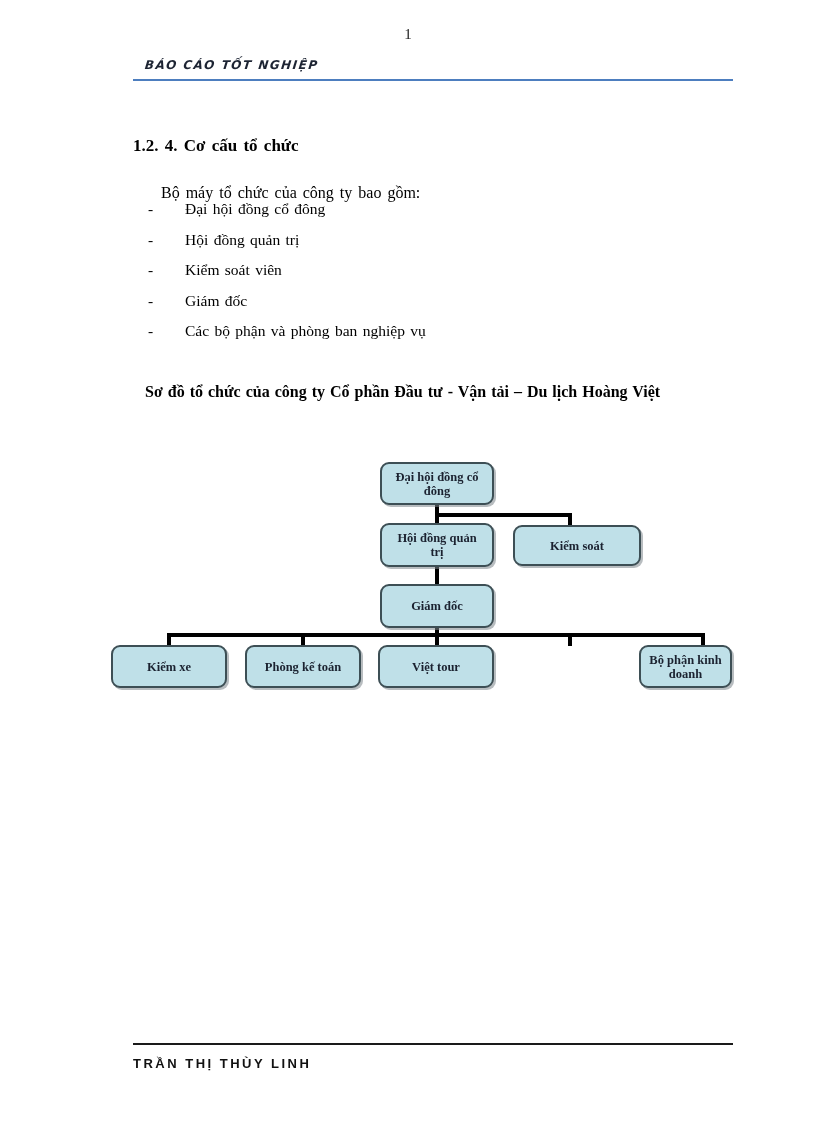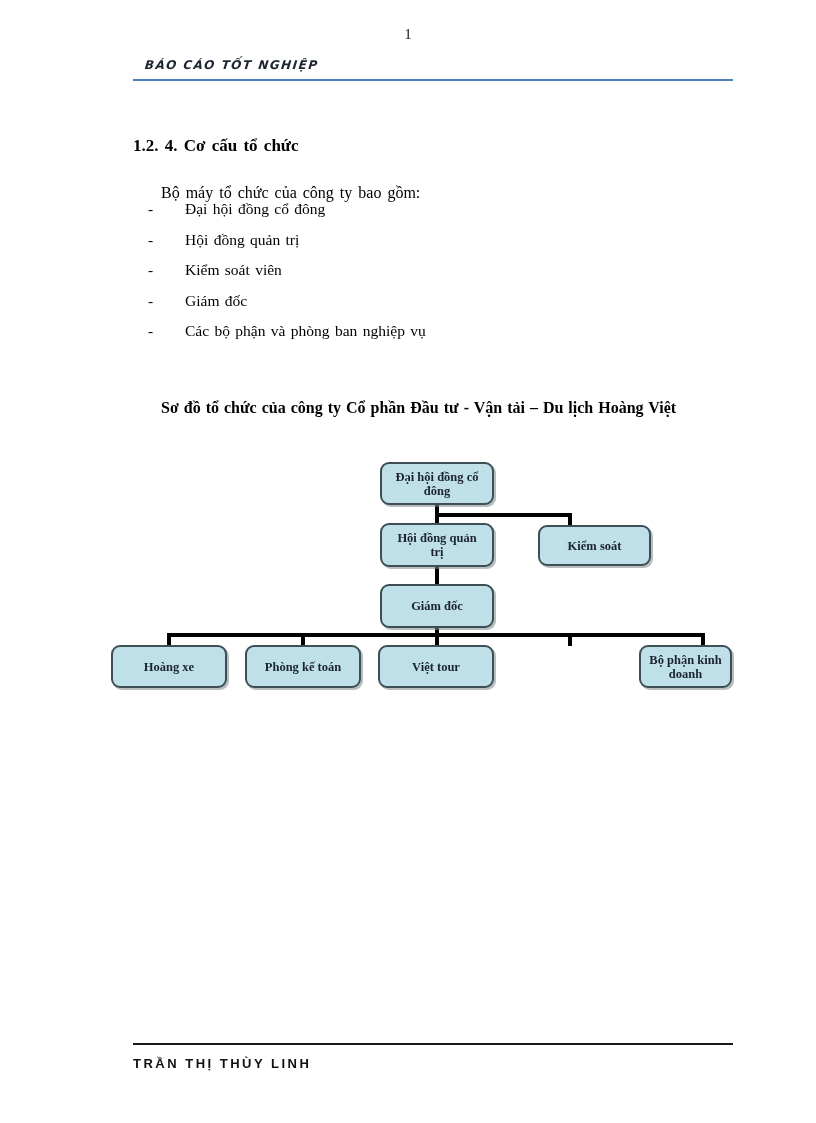--- a/index.html
+++ b/index.html
@@ -44,21 +44,21 @@
     position:absolute;top:168px;left:145px;margin:16px;
     font-size:16px;word-spacing:2px;
   }
   .list{position:absolute;top:200px;left:148px;width:560px;}
   .list-item{
     display:flex;height:30.5px;align-items:flex-start;
     font-size:15.5px;word-spacing:1.5px;
   }
   .list-item .dash{width:37px;flex:0 0 37px;}
   .diagram-title{
-    position:absolute;top:383px;left:145px;margin:16px;
+    position:absolute;top:383px;left:145px;margin:0;
     font-size:16px;font-weight:bold;word-spacing:1px;
     white-space:nowrap;
   }
   .org-chart{position:absolute;top:0;left:0;width:816px;height:760px;}
   .node{
     position:absolute;
     box-sizing:border-box;
     background:var(--box-fill);
     border:2px solid var(--box-border);
     border-radius:9px;
@@ -66,21 +66,21 @@
     display:flex;align-items:center;justify-content:center;
     text-align:center;
     font-size:12.5px;font-weight:bold;line-height:14px;
     color:var(--box-ink);
     padding:2px 8px;
   }
   .conn{position:absolute;background:var(--connector);}
   
   .n-dhdcd{left:380px;top:462px;width:114px;height:43px;}
   .n-hdqt {left:380px;top:523px;width:114px;height:44px;}
-  .n-ks   {left:538px;top:525px;width:113px;height:41px;}
+  .n-ks   {left:513px;top:525px;width:128px;height:41px;}
   .n-gd   {left:380px;top:584px;width:114px;height:44px;}
   .n-px   {left:111px;top:645px;width:116px;height:43px;}
   .n-pkt  {left:245px;top:645px;width:116px;height:43px;}
   .n-pt   {left:378px;top:645px;width:116px;height:43px;}
   .n-it   {left:512px;top:645px;width:116px;height:43px;}
   .n-kd   {left:639px;top:645px;width:93px;height:43px;}
   
   .c-v1{left:435px;top:504px;width:4px;height:20px;}
   .c-h1{left:435px;top:513px;width:137px;height:4px;}
   .c-v2{left:568px;top:513px;width:4px;height:13px;}
@@ -153,21 +153,21 @@
     <div class="conn c-d1"></div>
     <div class="conn c-d2"></div>
     <div class="conn c-d3"></div>
     <div class="conn c-d4"></div>
     <div class="conn c-d5"></div>
 
     <div class="node n-dhdcd">Đại hội đồng cổ đông</div>
     <div class="node n-hdqt">Hội đồng quản trị</div>
     <div class="node n-ks">Kiểm soát</div>
     <div class="node n-gd">Giám đốc</div>
-    <div class="node n-px">Hoàng xe</div>
+    <div class="node n-px">Kiểm xe</div>
     <div class="node n-pkt">Phòng kế toán</div>
     <div class="node n-pt">Việt tour</div>
     <div class="node n-kd">Bộ phận kinh doanh</div>
   </div>
 
   <div class="footer-rule"></div>
   <div class="footer-author">TRẦN THỊ THÙY LINH</div>
 
 </div>
 

